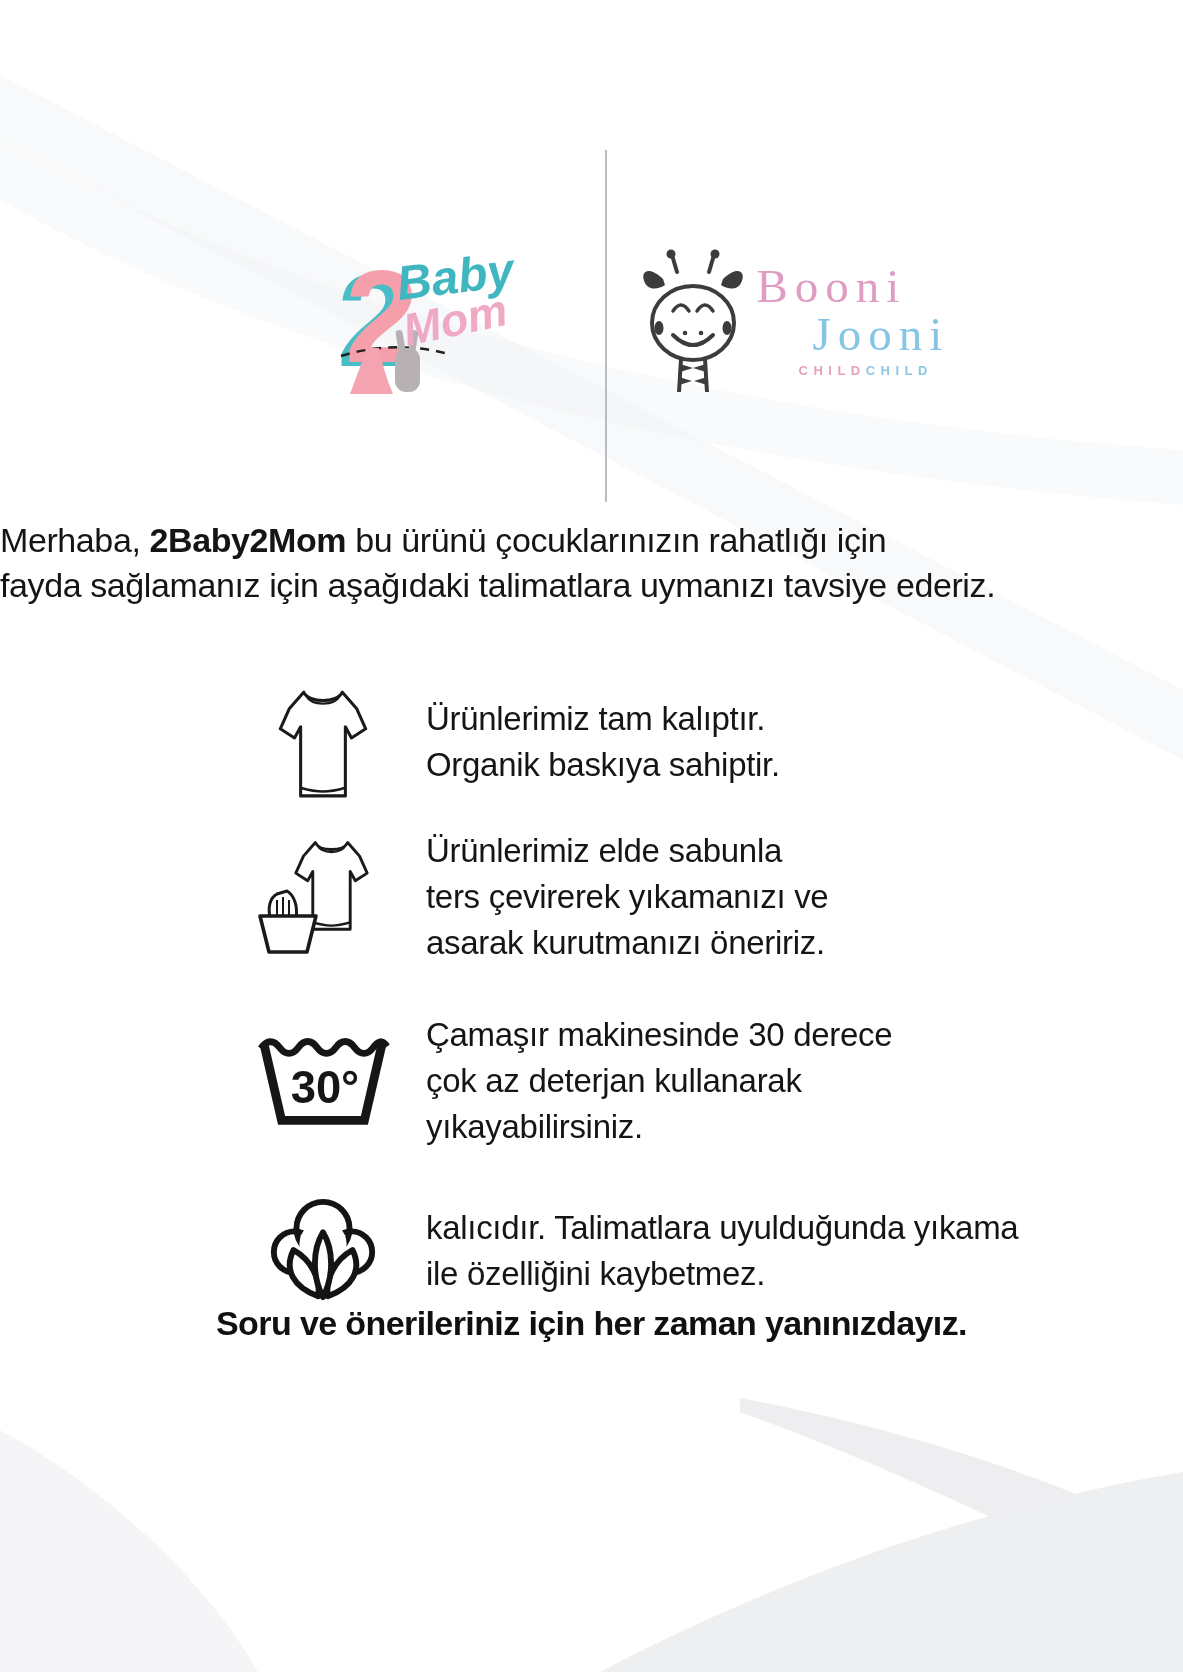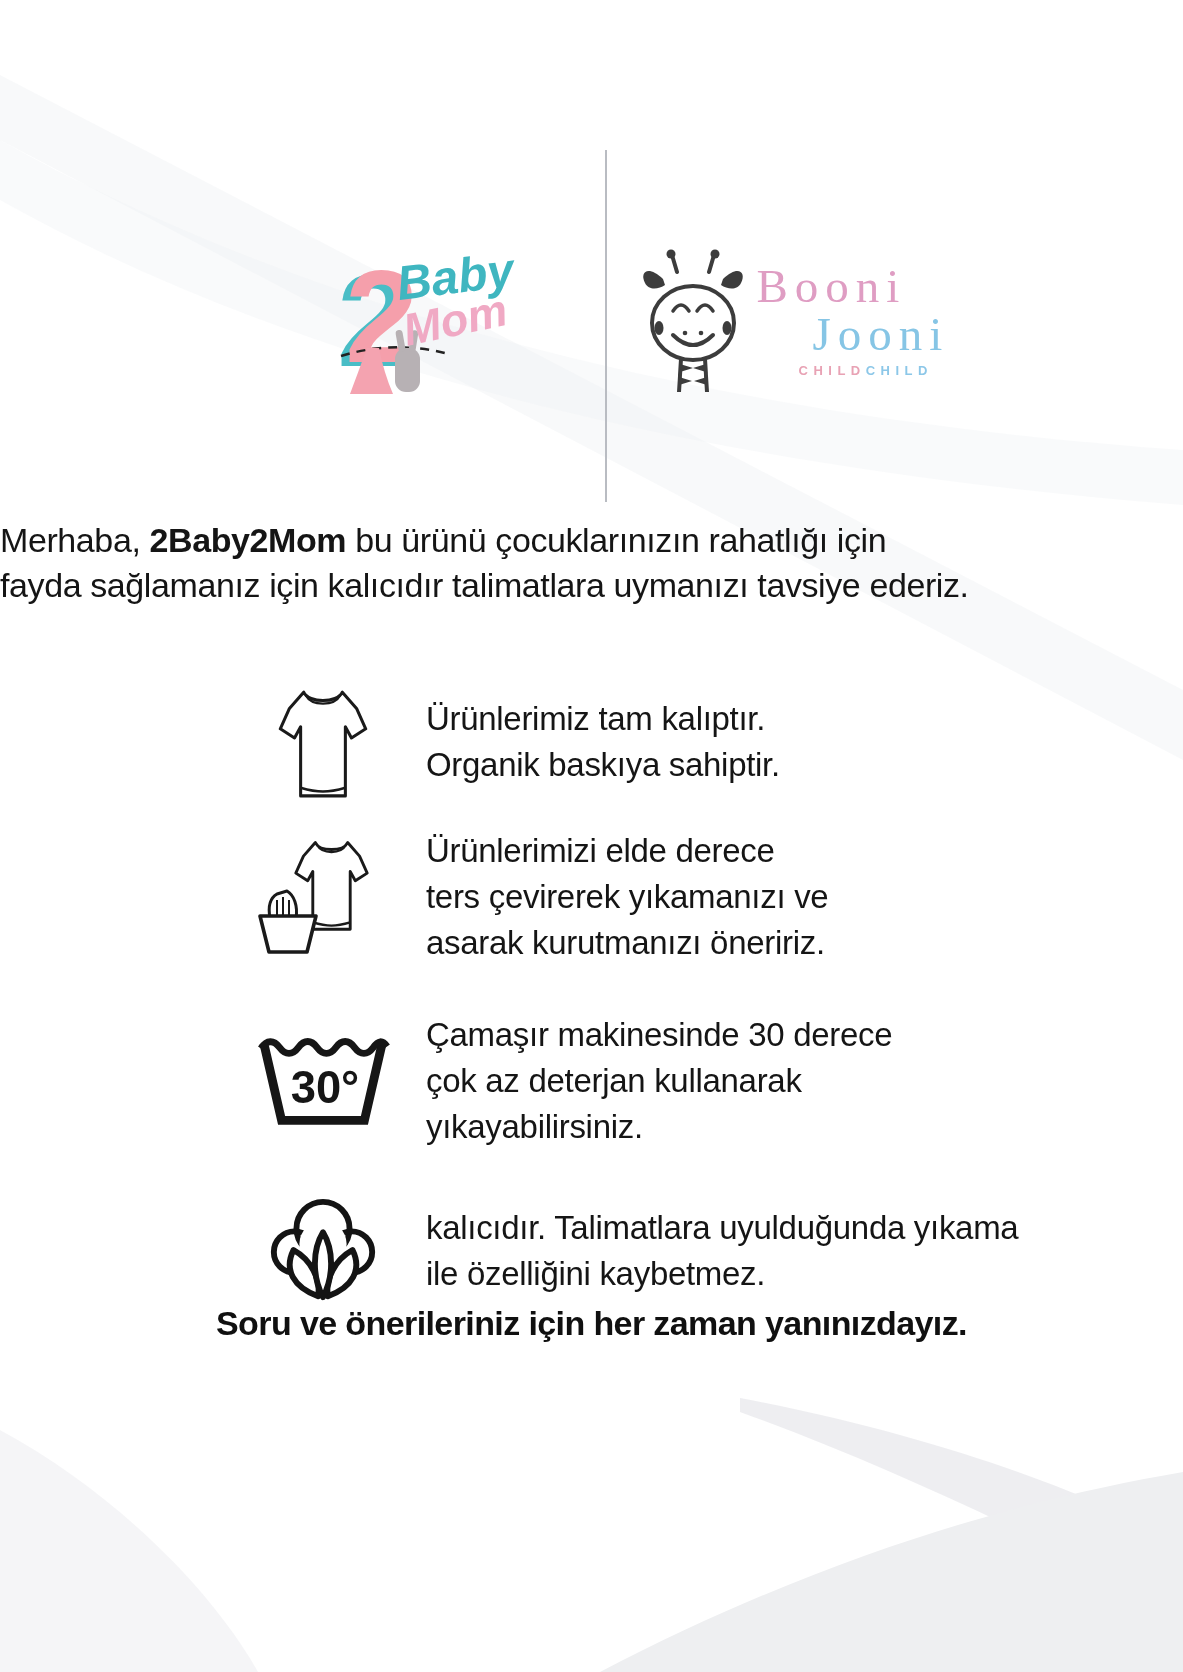--- a/index.html
+++ b/index.html
@@ -114,21 +114,21 @@
       <div class="brand-right-text">
         <span class="booni">Booni</span>
         <span class="jooni">Jooni</span>
         <span class="tagline"><span class="tg-happy">CHILD</span><span class="tg-child">CHILD</span></span>
       </div>
     </div>
   </div>
 
   <div class="intro">
     <div><span>Merhaba, </span><b>2Baby2Mom</b><span> bu ürünü çocuklarınızın rahatlığı için</span></div>
-    <div>fayda sağlamanız için kalıcıdır talimatlara uymanızı tavsiye ederiz.</div>
+    <div>fayda sağlamanız için aşağıdaki talimatlara uymanızı tavsiye ederiz.</div>
   </div>
 
   <div class="rows">
 
     <div class="row row-1">
       <div class="icon-cell">
         <svg width="104" height="120" viewBox="0 0 100 118" fill="#ffffff" stroke="#1a1a1a" stroke-width="3" stroke-linejoin="round">
           <path d="M31,10 L17,26 L8,46 L22,55 L28,44 L28,112 L72,112 L72,44 L78,55 L92,46 L83,26 L69,10 C64,21 36,21 31,10 Z"></path>
           <path d="M33,13 C39,24 61,24 67,13" fill="none" stroke-width="2.4"></path>
           <path d="M28,104 C45,109 55,109 72,104" fill="none" stroke-width="2.4"></path>
@@ -147,21 +147,21 @@
             <path d="M31,10 L17,26 L8,46 L22,55 L28,44 L28,112 L72,112 L72,44 L78,55 L92,46 L83,26 L69,10 C64,21 36,21 31,10 Z"></path>
             <path d="M33,13 C39,24 61,24 67,13" fill="none" stroke-width="2.6"></path>
             <path d="M28,104 C45,109 55,109 72,104" fill="none" stroke-width="2.6"></path>
           </g>
           <path d="M20,60 C13,64 11,73 13,84 L14,100 L37,100 L39,84 C41,72 37,61 30,57 Z" stroke-width="3"></path>
           <path d="M20,66 L20,96 M26,63 L26,98 M32,66 L32,96" fill="none" stroke-width="2"></path>
           <path d="M3,82 L12,118 L50,118 L59,82 Z" stroke-width="3.6"></path>
         </svg>
       </div>
       <div class="text-cell">
-        <div>Ürünlerimizi elde derece</div>
+        <div>Ürünlerimiz elde sabunla</div>
         <div>ters çevirerek yıkamanızı ve</div>
         <div>asarak kurutmanızı öneririz.</div>
       </div>
     </div>
 
     <div class="row row-3">
       <div class="icon-cell">
         <svg width="138" height="96" viewBox="0 0 140 96" fill="none" stroke="#161616">
           <path d="M10,10 L28,88 L112,88 L130,10" stroke-width="9" stroke-linejoin="miter"></path>
           <path d="M7,15 C13,6 20,6 26,14 C32,22 39,22 45,14 C51,6 58,6 64,14 C70,22 77,22 83,14 C89,6 96,6 102,14 C108,22 115,22 121,14 C126,7 130,6 135,13" stroke-width="7"></path>

